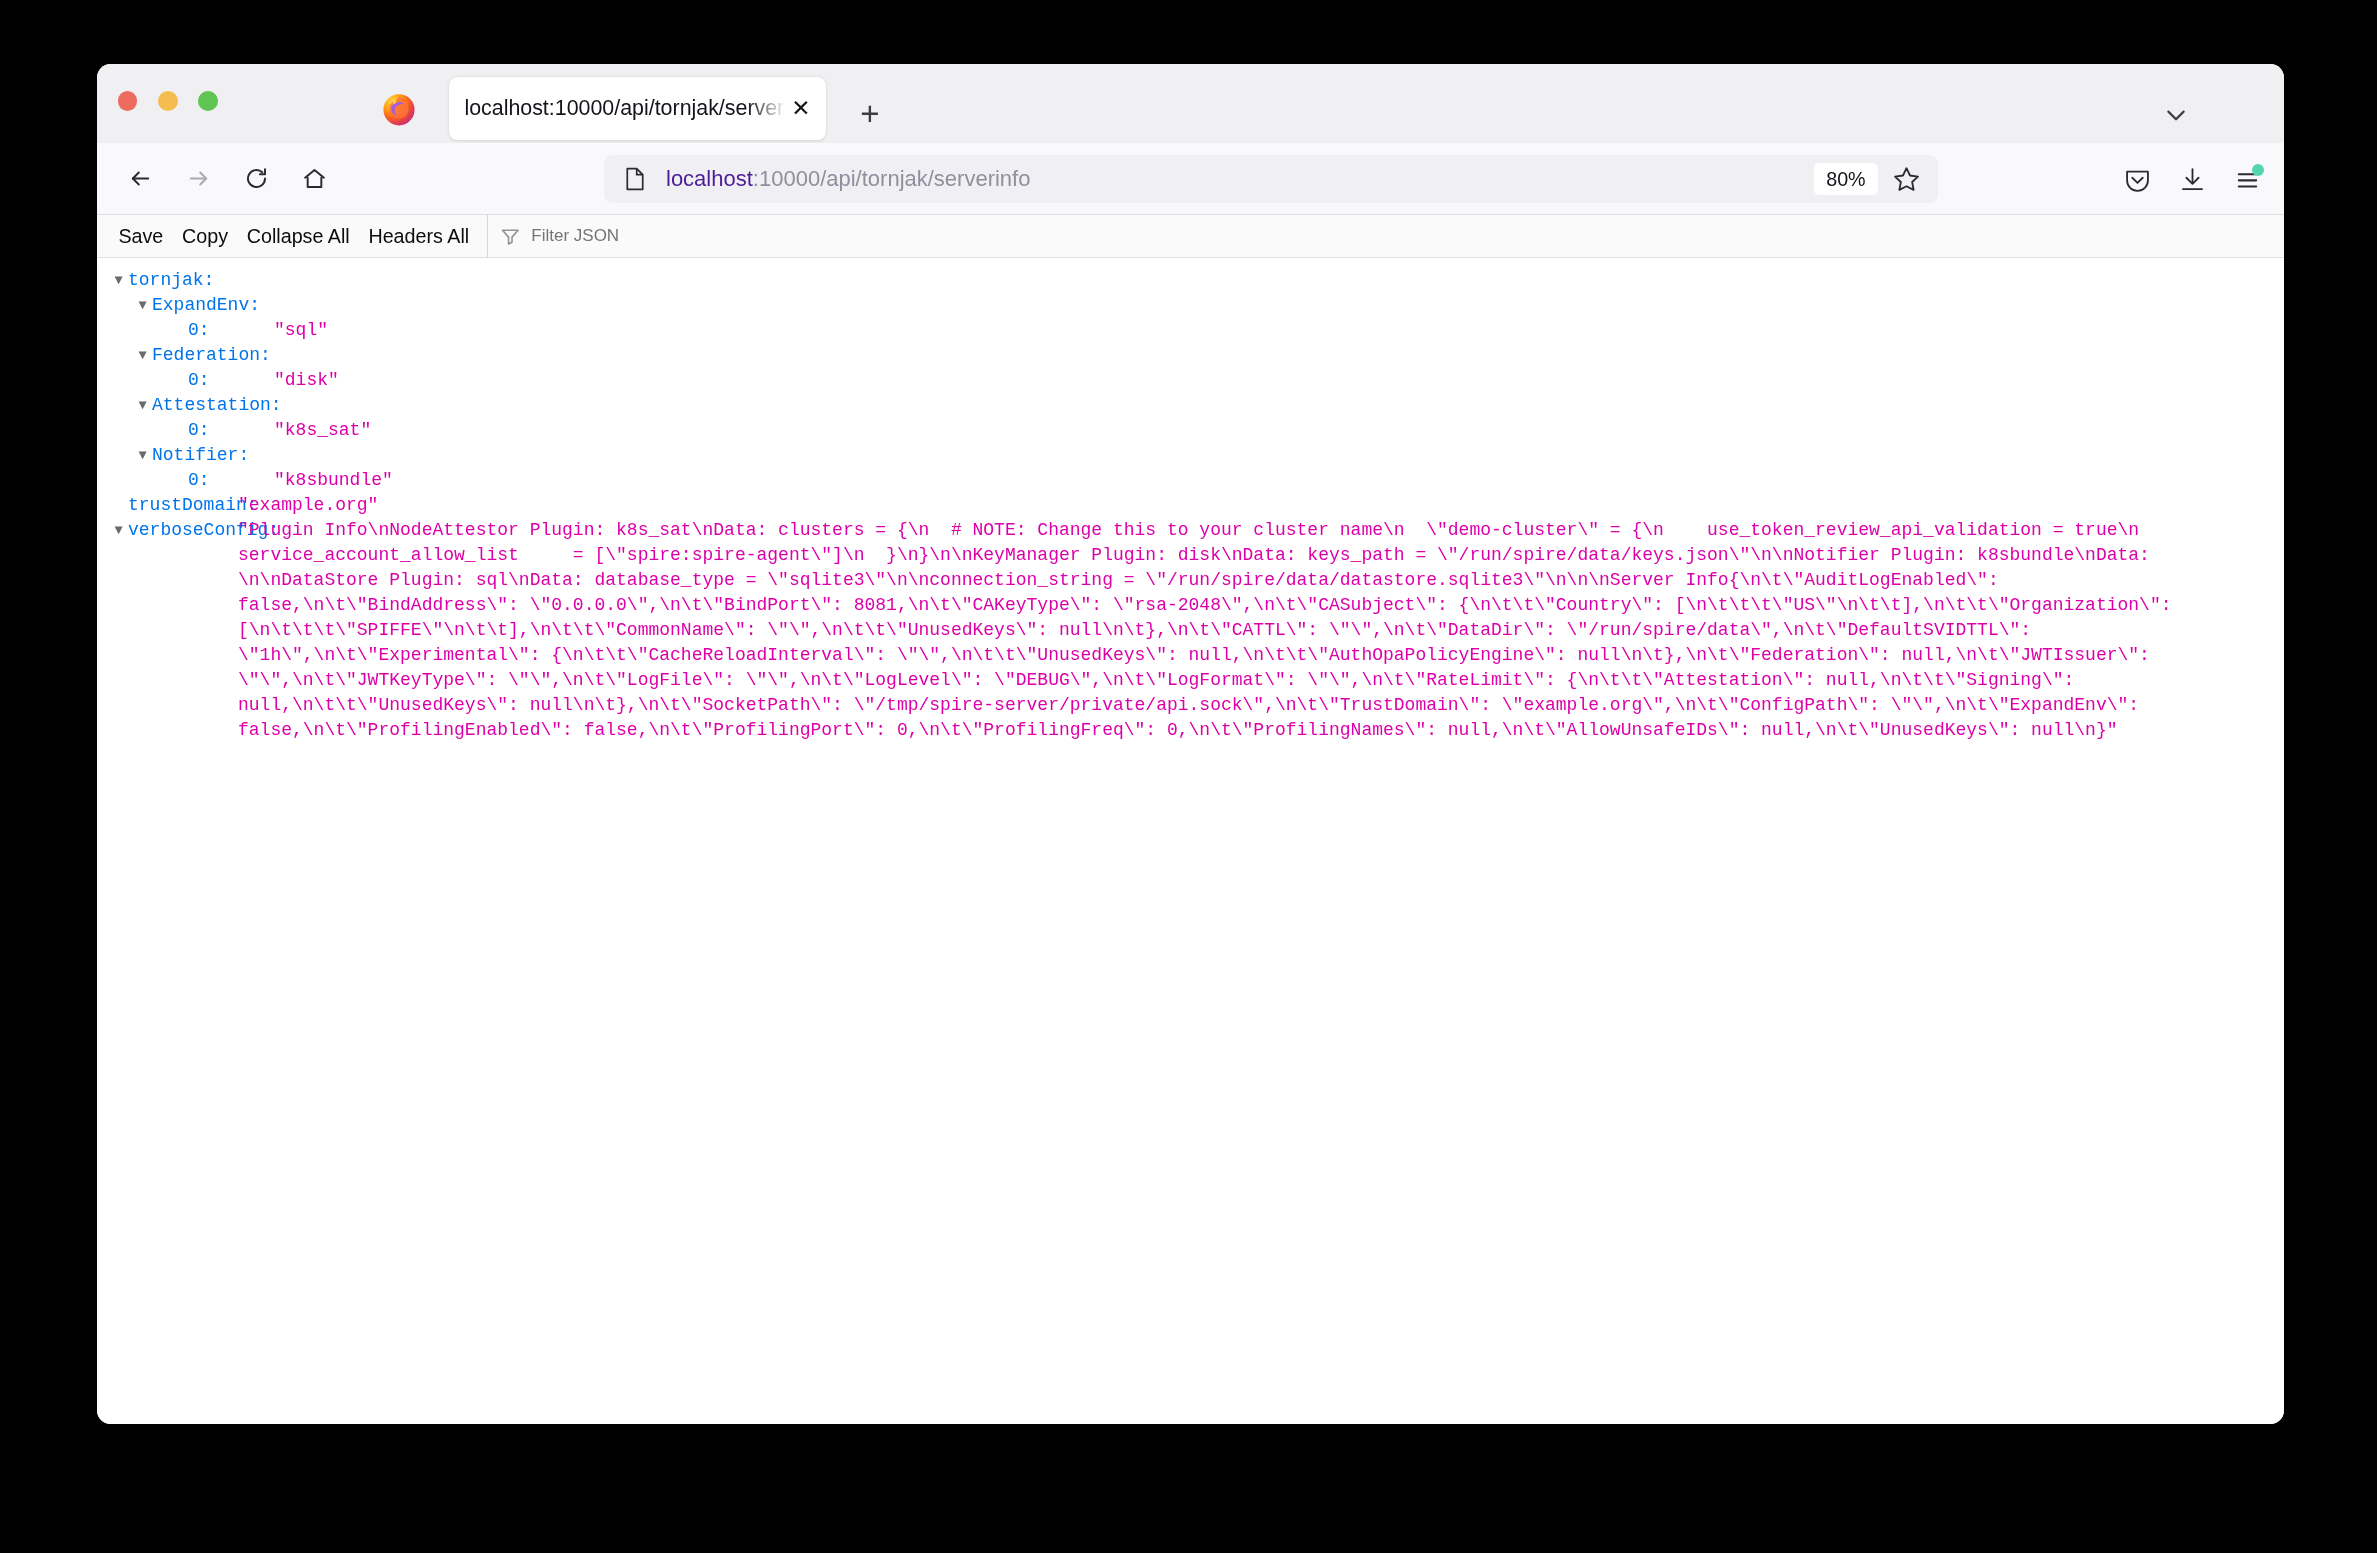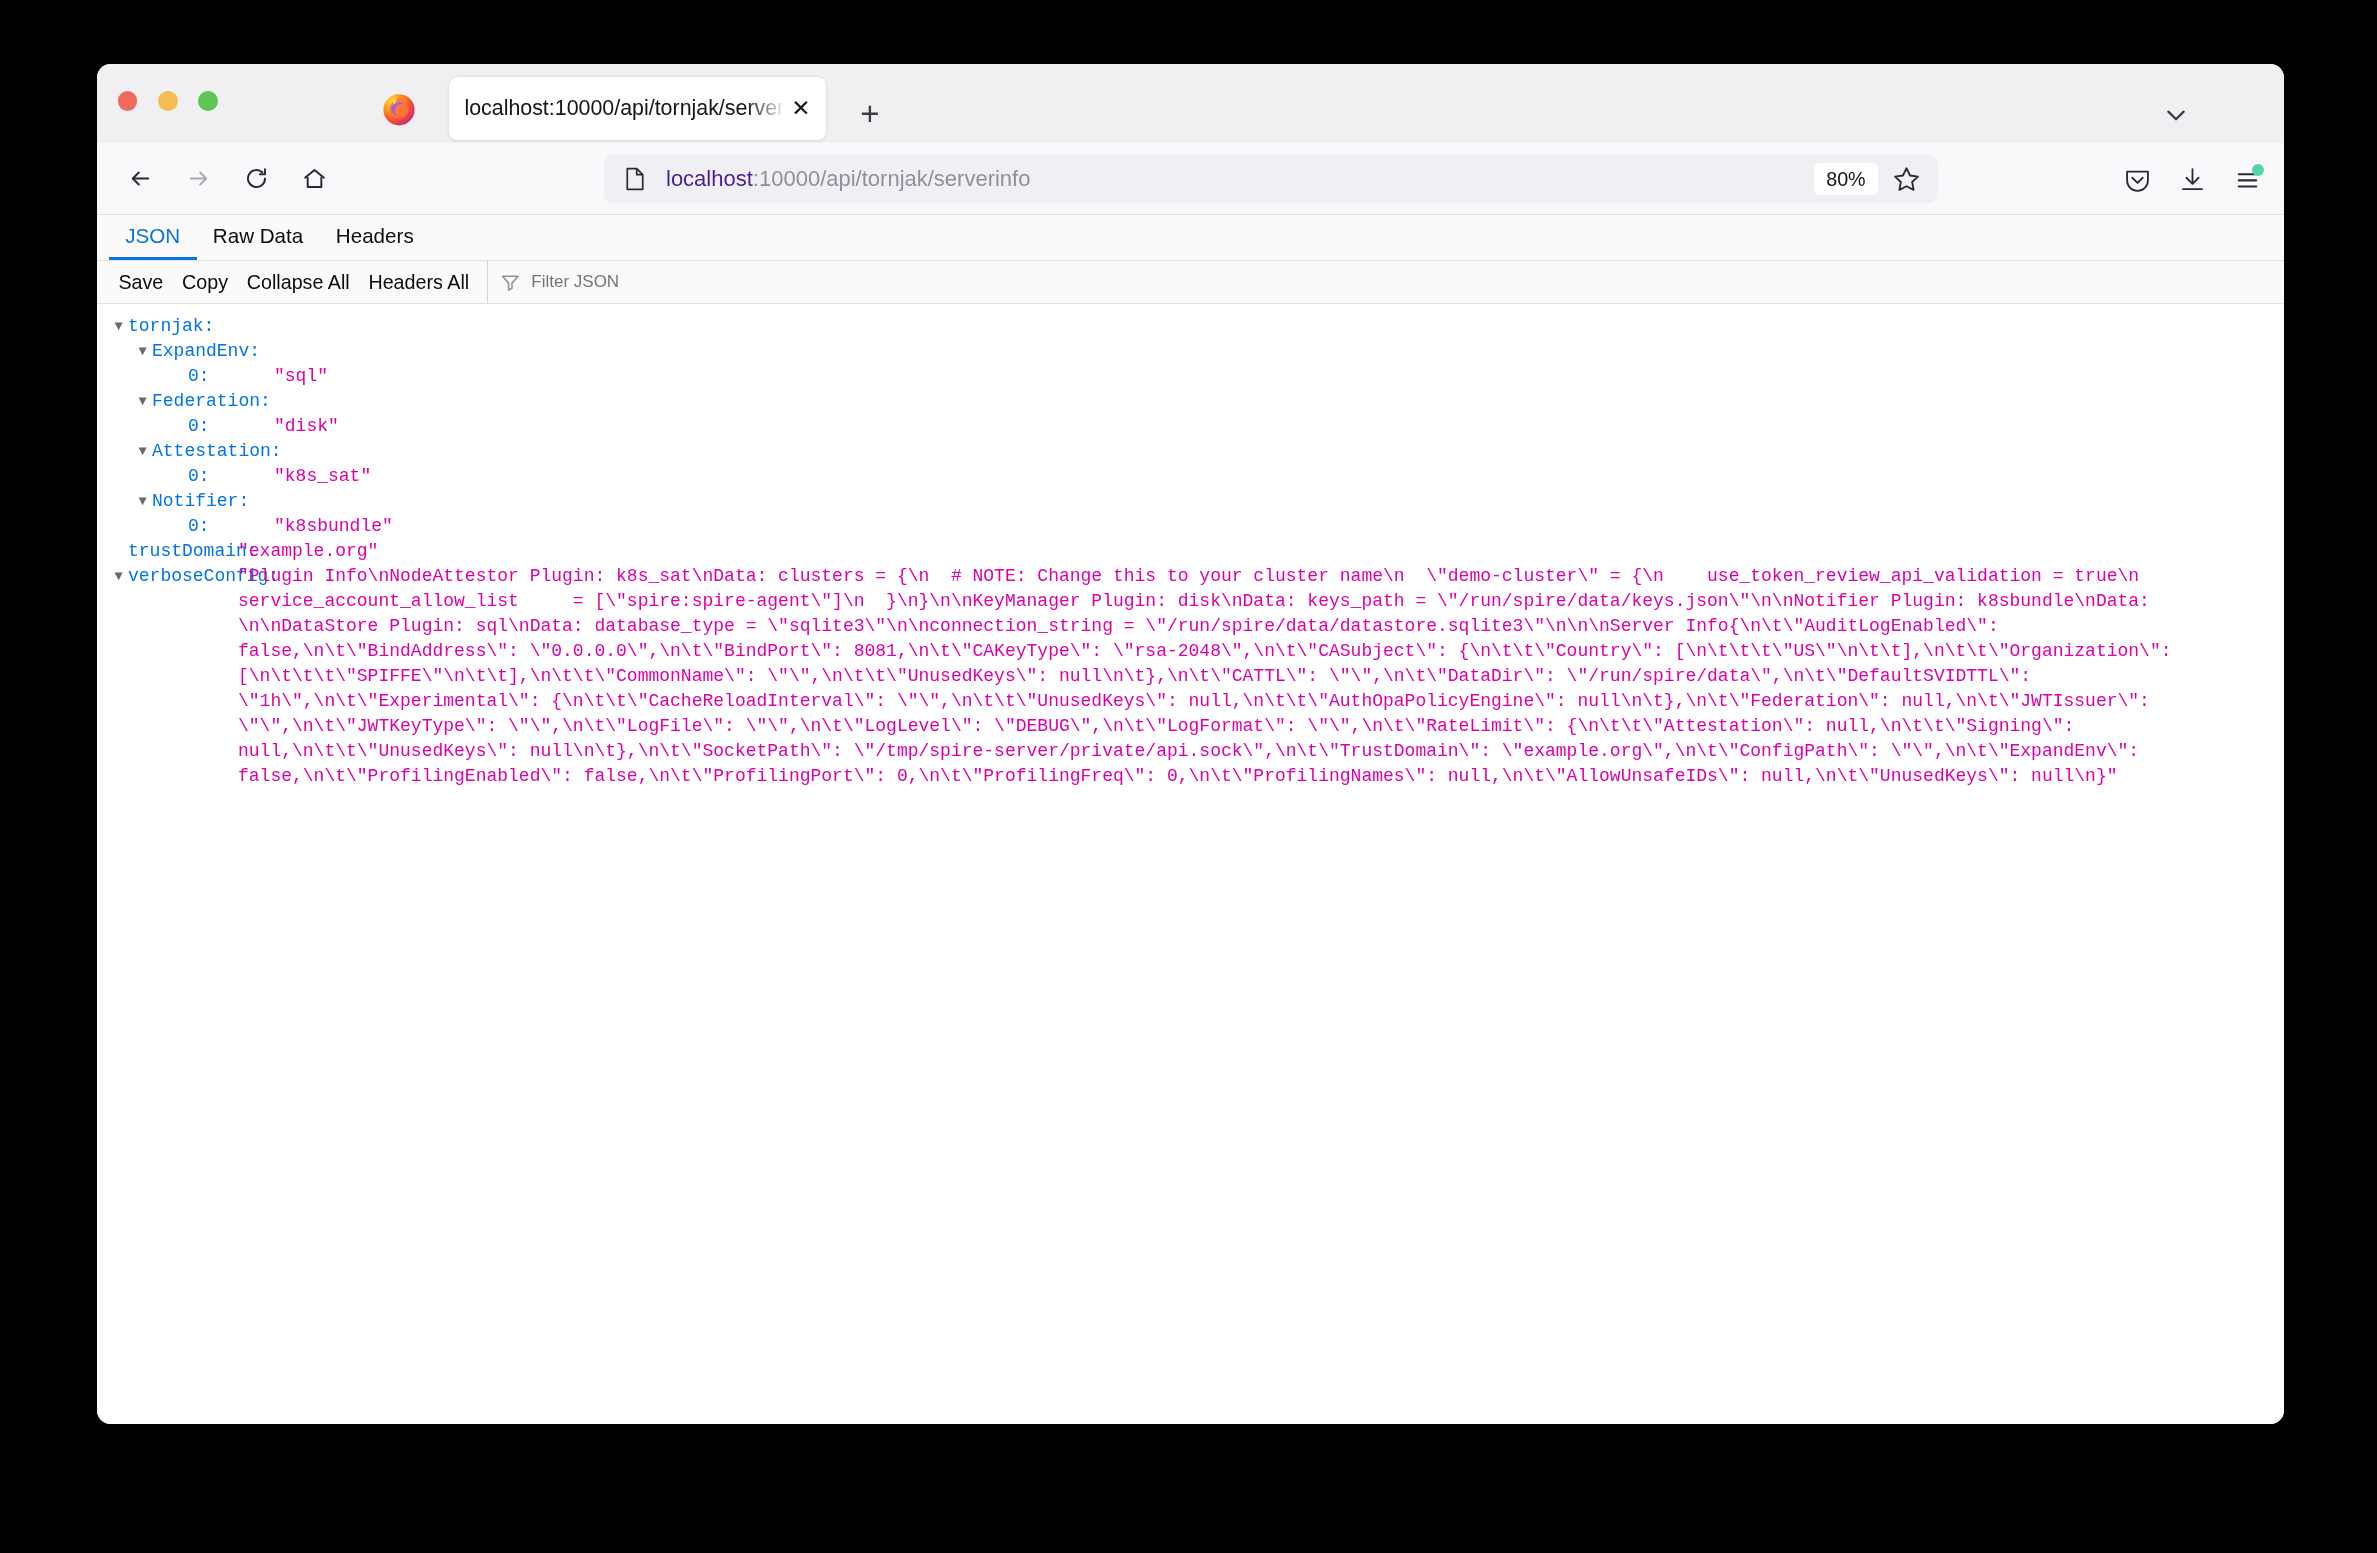--- a/index.html
+++ b/index.html
@@ -408,25 +408,20 @@
             <path d="M9 20h20"></path>
             <path d="M9 27h20"></path>
         </svg>
         <span id="menu-dot"></span>
       </div>
     </div>
   </div>
 
   <div id="json-viewer">
 
-    <div id="jv-tabs">
-      <div class="jv-tab active">JSON</div>
-      <div class="jv-tab">Raw Data</div>
-      <div class="jv-tab">Headers</div>
-    </div>
 
     <div id="jv-toolbar">
       <span class="jv-action">Save</span>
       <span class="jv-action">Copy</span>
       <span class="jv-action">Collapse All</span>
       <span class="jv-action">Headers All</span>
       <span id="filter-wrap">
         <span id="filter-icon">
           <svg viewBox="0 0 24 24" width="20.6" height="20.6" fill="none" stroke="#5b5b66" stroke-width="1.9" stroke-linejoin="round">
             <path d="M3 5h18l-7 8v6l-4 2v-8z"></path>

